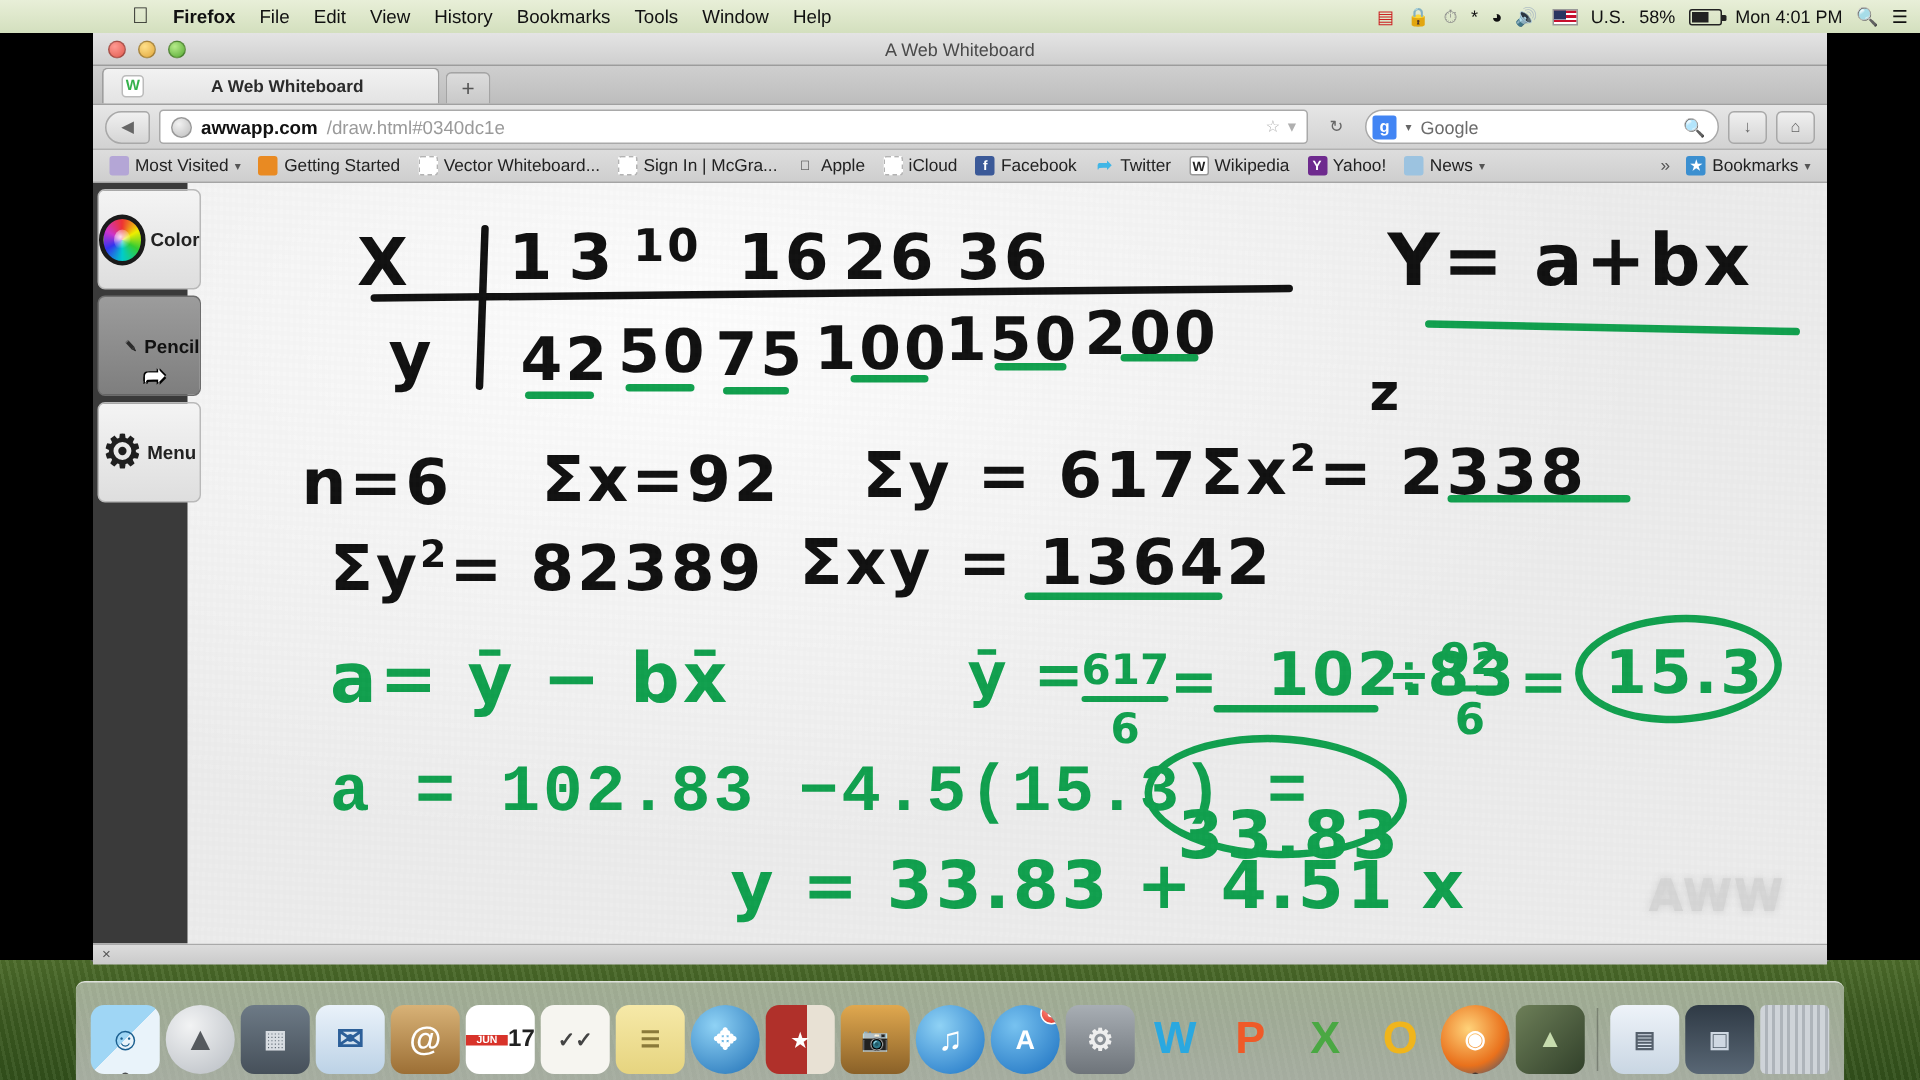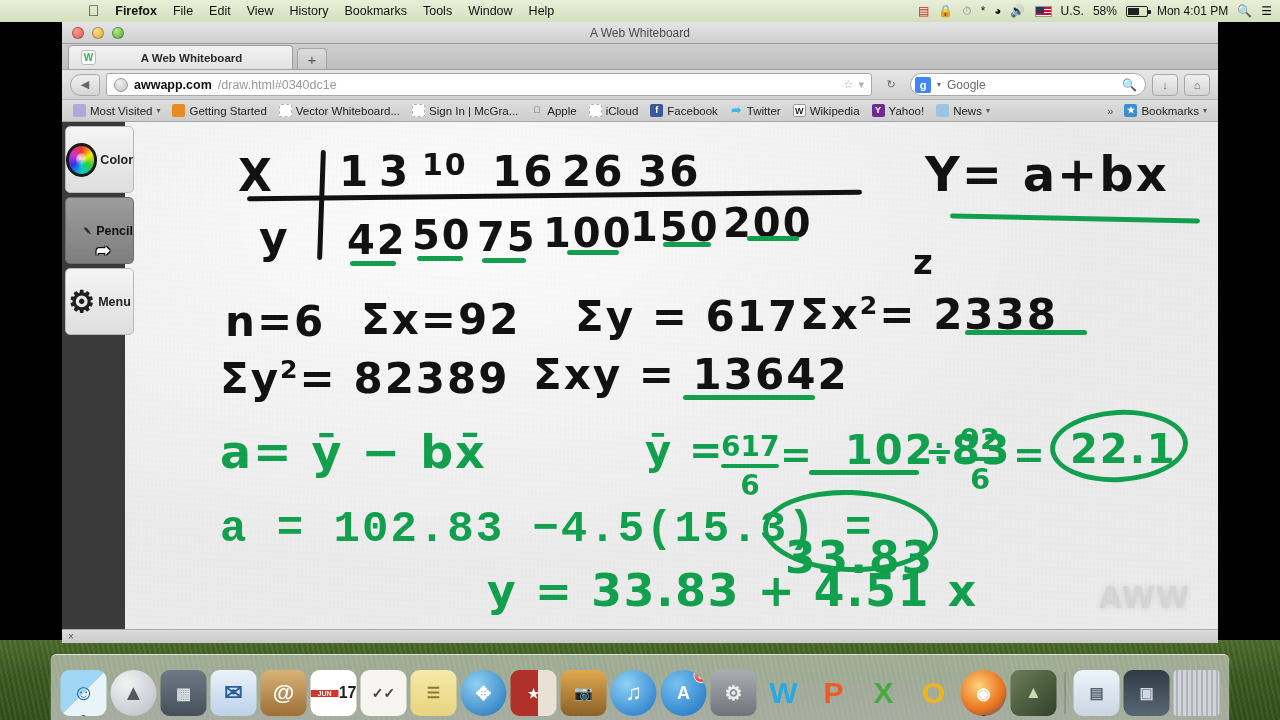--- a/index.html
+++ b/index.html
@@ -414,21 +414,21 @@
       <div class="ul" style="left:357px; top:136px; width:44px;"></div>
       <div class="ul" style="left:442px; top:128px; width:52px;"></div>
       <div class="ul" style="left:538px; top:120px; width:48px;"></div>
       <div class="ul" style="left:622px; top:114px; width:52px;"></div>
 
       <span class="hw" style="left:800px; top:24px; font-size:48px;">Y= a+bx</span>
       <div class="ul" style="left:825px; top:94px; width:250px; transform:rotate(1.2deg);"></div>
 
       <span class="hw" style="left:788px; top:120px; font-size:34px;">z</span>
 
-      <span class="hw" style="left:100px; top:175px; font-size:42px;">n=6</span>
+      <span class="hw" style="left:76px; top:175px; font-size:42px;">n=6</span>
       <span class="hw" style="left:236px; top:173px; font-size:42px;">Σx=92</span>
       <span class="hw" style="left:450px; top:170px; font-size:42px;">Σy = 617</span>
       <span class="hw" style="left:675px; top:168px; font-size:42px;">
         <span>Σx</span><span class="sup">2</span><span>= 2338</span>
       </span>
       <div class="ul" style="left:840px; top:208px; width:122px;"></div>
 
       <span class="hw" style="left:95px; top:232px; font-size:42px;">
         <span>Σy</span><span class="sup">2</span><span>= 82389</span>
       </span>
@@ -447,21 +447,21 @@
       <span class="hw g" style="left:720px; top:305px; font-size:40px;">102.83</span>
       <div class="ul" style="left:684px; top:348px; width:110px;"></div>
 
       <span class="hw g" style="left:800px; top:308px; font-size:34px;">÷</span>
       <div class="frac" style="left:830px; top:300px; width:50px; font-size:29px;">
         <div class="num">92</div>
         <div class="bar"></div>
         <div class="den">6</div>
       </div>
       <span class="hw g" style="left:888px; top:310px; font-size:38px;">=</span>
-      <span class="hw g" style="left:945px; top:304px; font-size:40px;">22.1</span>
+      <span class="hw g" style="left:945px; top:304px; font-size:40px;">15.3</span>
       <div class="circle-g" style="left:925px; top:288px; width:138px; height:72px; transform:rotate(-3deg);"></div>
 
       <span class="hw g" style="left:95px; top:382px; font-size:44px;font-family:Liberation Mono, monospace;">a = 102.83 −4.5(15.3) =</span>
       <span class="hw g" style="left:660px; top:382px; font-size:44px;margin-top:28px;">33.83</span>
       <div class="circle-g" style="left:638px; top:368px; width:175px; height:82px; transform:rotate(2deg);"></div>
 
       <span class="hw g" style="left:362px; top:443px; font-size:44px;">y =  33.83 + 4.51 x</span>
 
       <div class="aww">AWW</div>
     </div>

